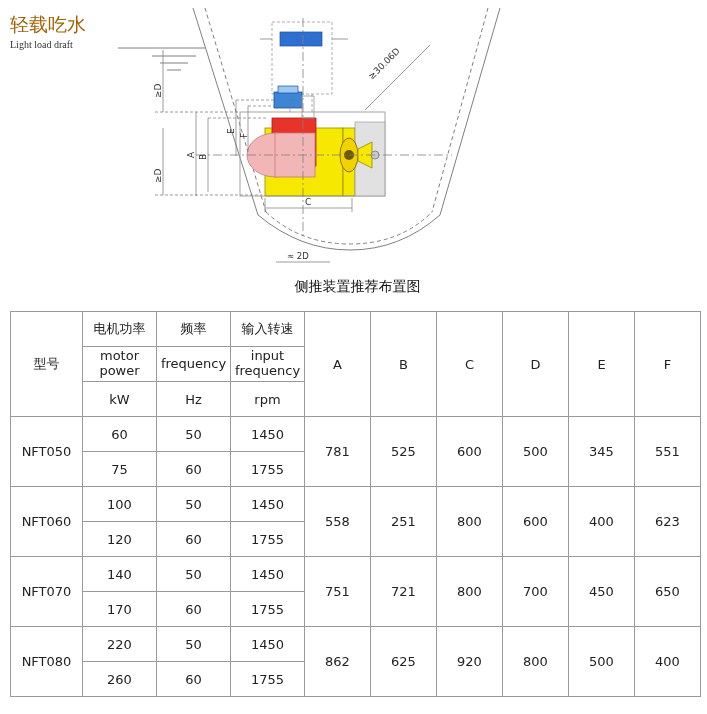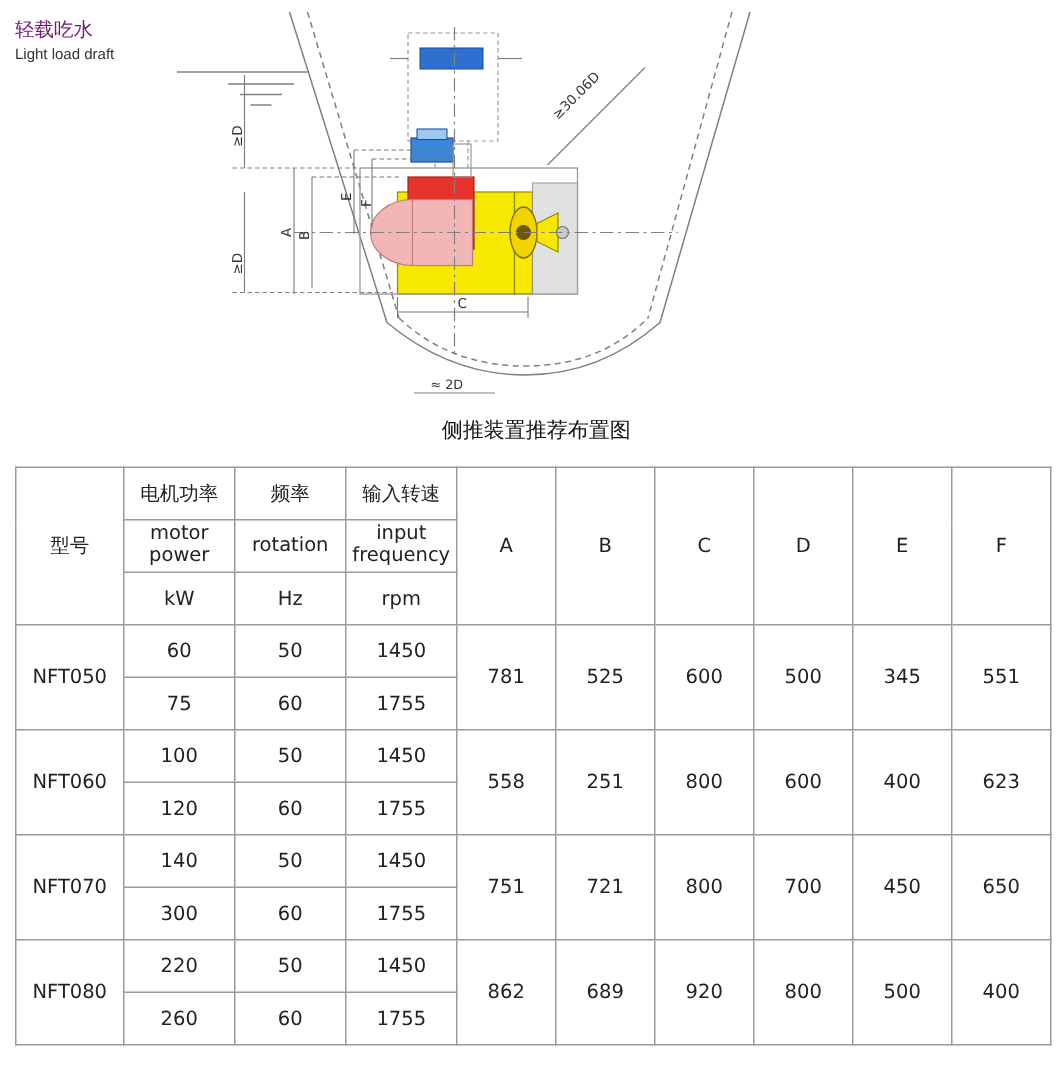--- a/index.html
+++ b/index.html
@@ -26,28 +26,28 @@
     position: absolute;
     left: 0; top: 0;
   }
   .draft-label {
     position: absolute;
     left: 10px;
     top: 12px;
     line-height: 1.35;
   }
   .draft-label .cn {
-    font-size: 13px;
-    color: #701a75;
+    font-size: 19px;
+    color: #a16207;
     font-family: "DejaVu Sans", sans-serif;
   }
   .draft-label .en {
     font-size: 10px;
     color: #333;
-    font-family: Liberation Sans, sans-serif;
+    font-family: Liberation Serif, serif;
   }
   #diagram-caption {
     position: absolute;
     left: 4px;
     top: 278px;
     width: 707px;
     text-align: center;
     font-size: 14px;
     color: #111;
     font-family: "DejaVu Sans", sans-serif;
@@ -227,21 +227,21 @@
       <td class="hdr-cn">输入转速</td>
       <td rowspan="3" class="hdr-cn">A</td>
       <td rowspan="3" class="hdr-cn">B</td>
       <td rowspan="3" class="hdr-cn">C</td>
       <td rowspan="3" class="hdr-cn">D</td>
       <td rowspan="3" class="hdr-cn">E</td>
       <td rowspan="3" class="hdr-cn">F</td>
     </tr>
     <tr>
       <td class="hdr-en">motor power</td>
-      <td class="hdr-en">rotation</td>
+      <td class="hdr-en">frequency</td>
       <td class="hdr-en">input frequency</td>
     </tr>
     <tr>
       <td class="hdr-unit">kW</td>
       <td class="hdr-unit">Hz</td>
       <td class="hdr-unit">rpm</td>
     </tr>
 
     <tr>
       <td rowspan="2" class="model-cell">NFT050</td>
@@ -285,32 +285,32 @@
       <td>50</td>
       <td>1450</td>
       <td rowspan="2" class="dim-cell">751</td>
       <td rowspan="2" class="dim-cell">721</td>
       <td rowspan="2" class="dim-cell">800</td>
       <td rowspan="2" class="dim-cell">700</td>
       <td rowspan="2" class="dim-cell">450</td>
       <td rowspan="2" class="dim-cell">650</td>
     </tr>
     <tr>
-      <td>300</td>
+      <td>170</td>
       <td>60</td>
       <td>1755</td>
     </tr>
 
     <tr>
       <td rowspan="2" class="model-cell">NFT080</td>
       <td>220</td>
       <td>50</td>
       <td>1450</td>
       <td rowspan="2" class="dim-cell">862</td>
-      <td rowspan="2" class="dim-cell">689</td>
+      <td rowspan="2" class="dim-cell">625</td>
       <td rowspan="2" class="dim-cell">920</td>
       <td rowspan="2" class="dim-cell">800</td>
       <td rowspan="2" class="dim-cell">500</td>
       <td rowspan="2" class="dim-cell">400</td>
     </tr>
     <tr>
       <td>260</td>
       <td>60</td>
       <td>1755</td>
     </tr>

